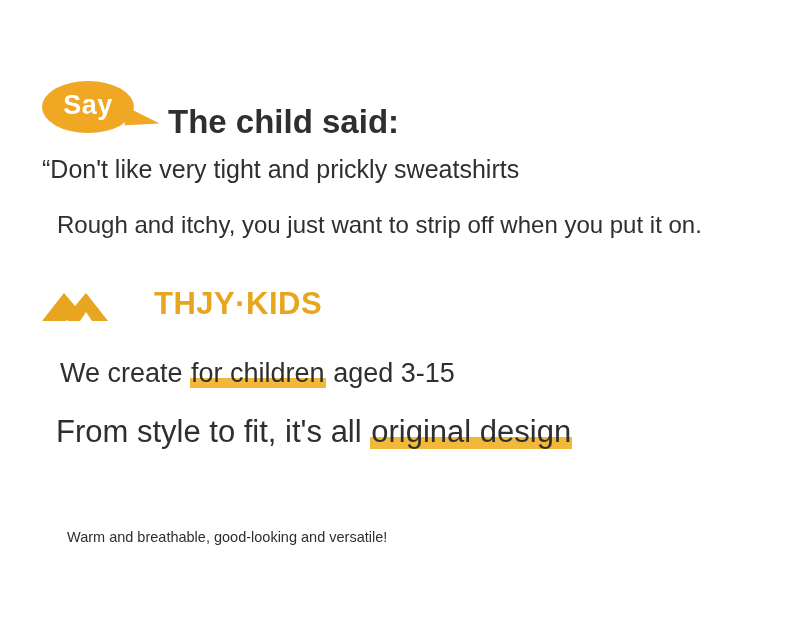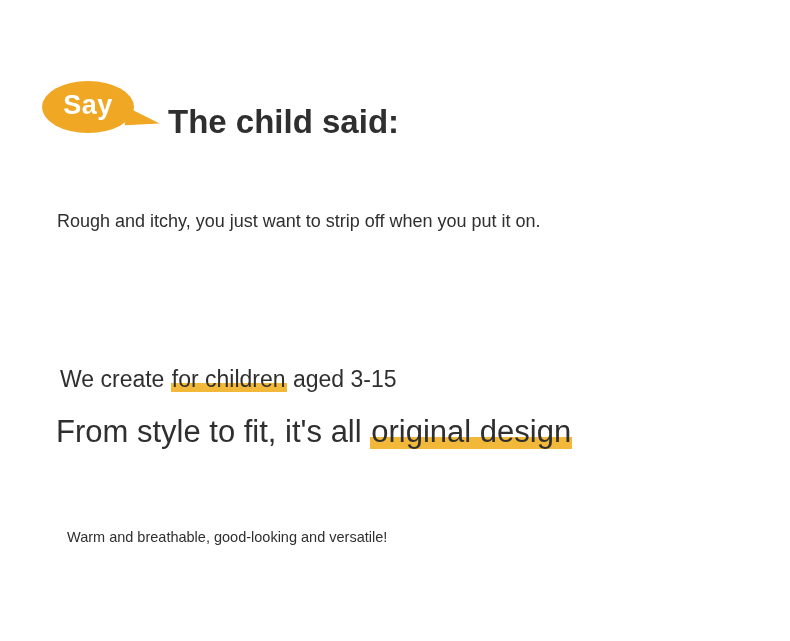--- a/index.html
+++ b/index.html
@@ -75,21 +75,21 @@
     left: 42px;
     top: 155px;
     font-size: 25px;
     color: #2f2f2f;
     white-space: nowrap;
   }
   .quote-line-2 {
     position: absolute;
     left: 57px;
     top: 211px;
-    font-size: 18px;
+    font-size: 24px;
     color: #2f2f2f;
     white-space: nowrap;
   }
 
   
   .brand-row {
     position: absolute;
     left: 42px;
     top: 285px;
     display: flex;
@@ -106,22 +106,22 @@
     font-weight: bold;
     color: #e8a51f;
     letter-spacing: 0.5px;
     white-space: nowrap;
   }
 
   
   .feat-1 {
     position: absolute;
     left: 60px;
-    top: 366px;
-    font-size: 23px;
+    top: 358px;
+    font-size: 27px;
     color: #2f2f2f;
     white-space: nowrap;
   }
   .feat-2 {
     position: absolute;
     left: 56px;
     top: 414px;
     font-size: 31px;
     color: #2f2f2f;
     white-space: nowrap;
@@ -155,22 +155,30 @@
 <div class="page">
 
   <div class="say-row">
     <div class="say-bubble">
       <span class="say-text">Say</span>
       <span class="say-tail"></span>
     </div>
     <div class="say-title">The child said:</div>
   </div>
 
+  <div class="quote-line-1">“Don't like very tight and prickly sweatshirts</div>
   <div class="quote-line-2">Rough and itchy, you just want to strip off when you put it on.</div>
 
+  <div class="brand-row">
+    <svg class="brand-mark" viewBox="0 0 96 38" aria-hidden="true">
+      <path d="M0 36 L22 8 L33 21 L44 8 L66 36 L50 36 L44 27 L38 36 L26 36 L22 30 L18 36 Z" fill="#e8a51f"></path>
+      <path d="M8 36 L22 17 L30 27 L24 36 Z" fill="#e8a51f"></path>
+    </svg>
+    <div class="brand-name">THJY·KIDS</div>
+  </div>
 
   <div class="feat-1">
     <span>We create </span><span class="hl">for children</span><span> aged 3-15</span>
   </div>
 
   <div class="feat-2">
     <span>From style to fit, it's all </span><span class="hl">original design</span><span></span>
   </div>
 
   <div class="small-2">Warm and breathable, good-looking and versatile!</div>

